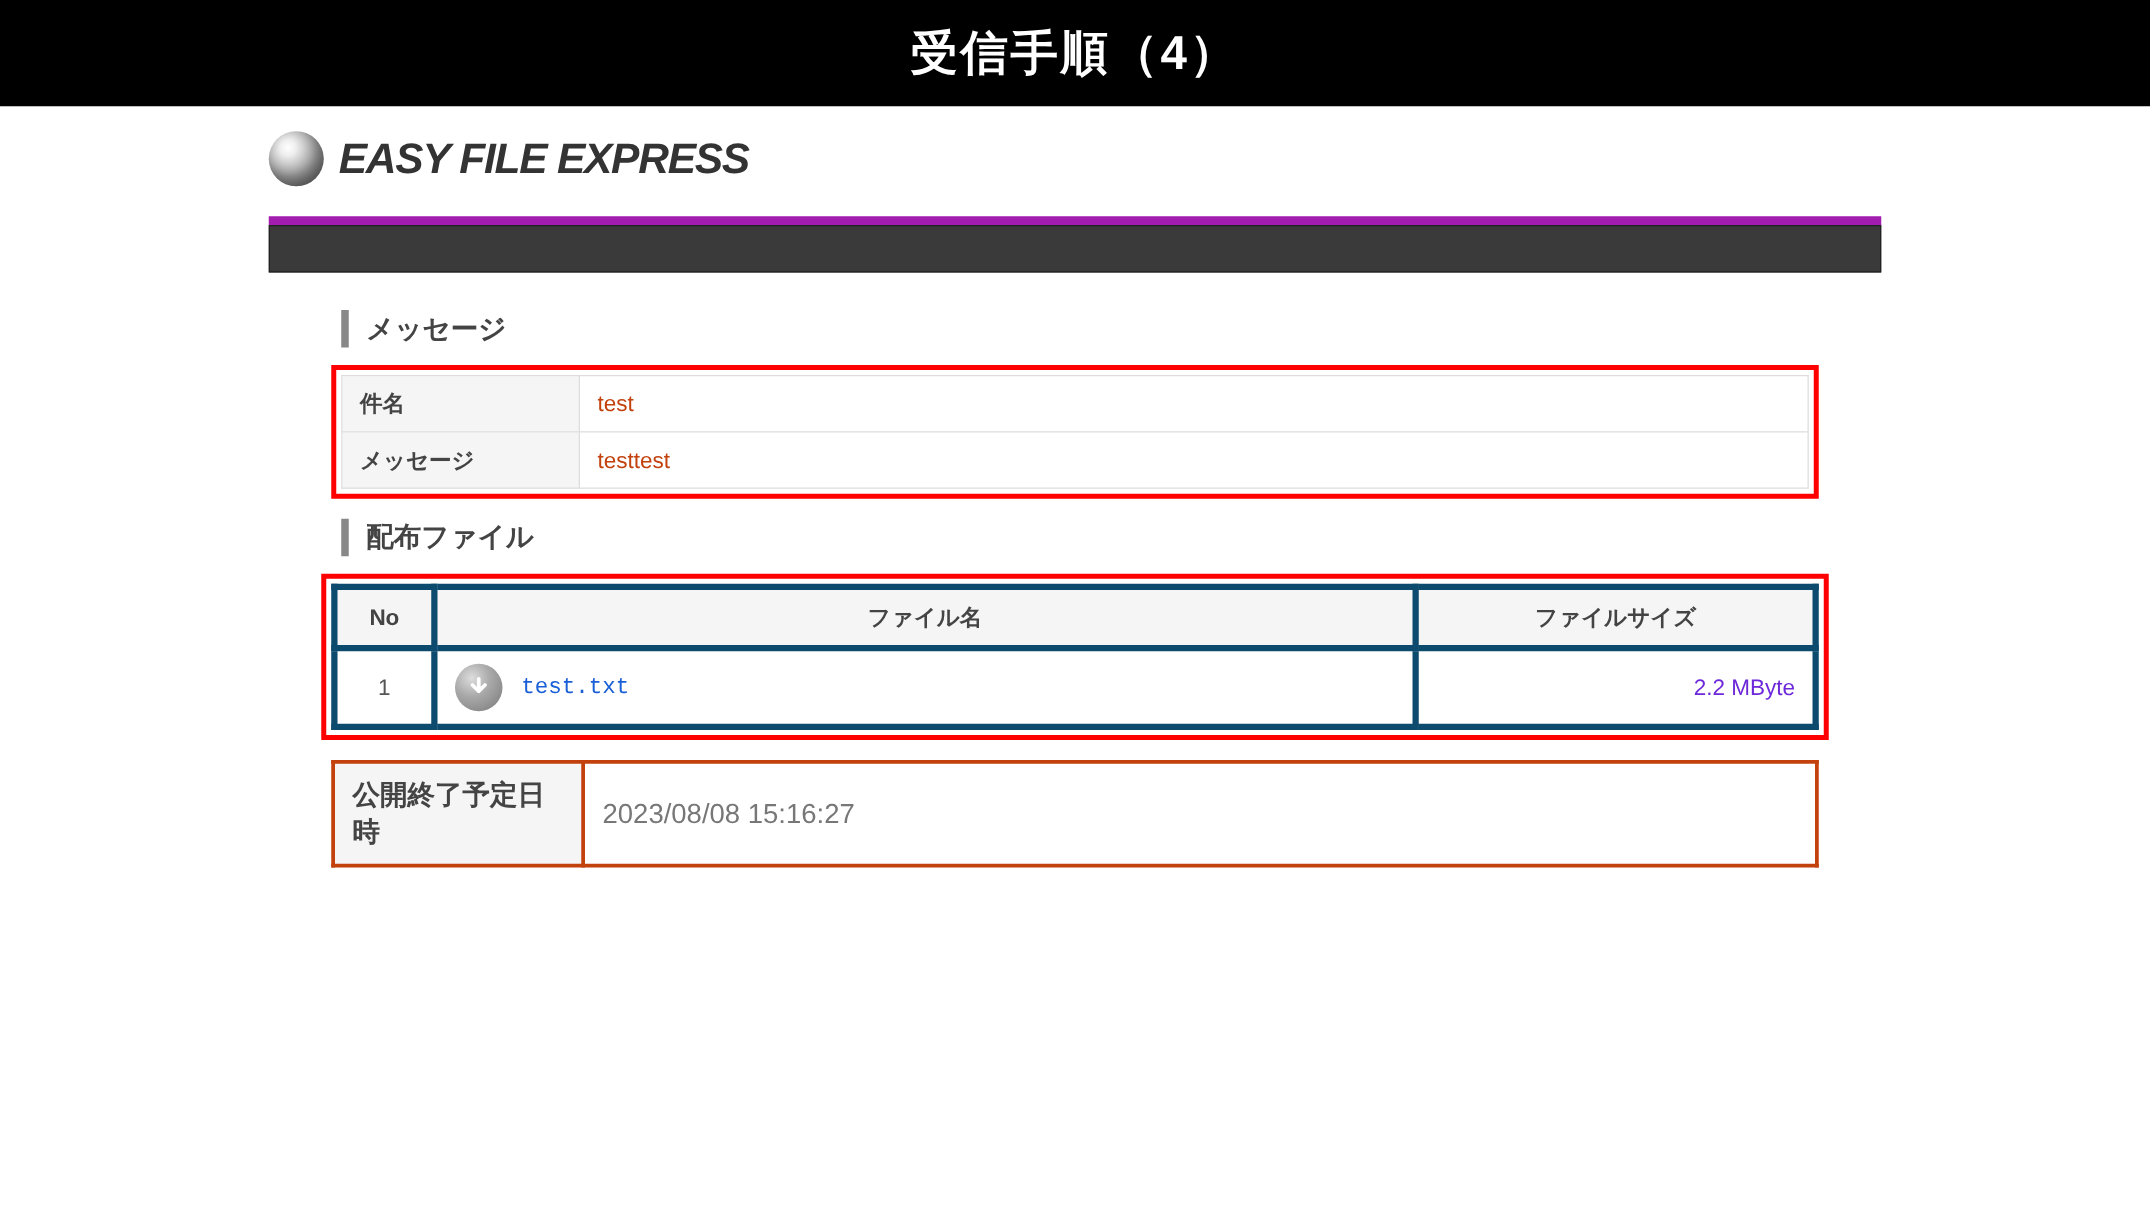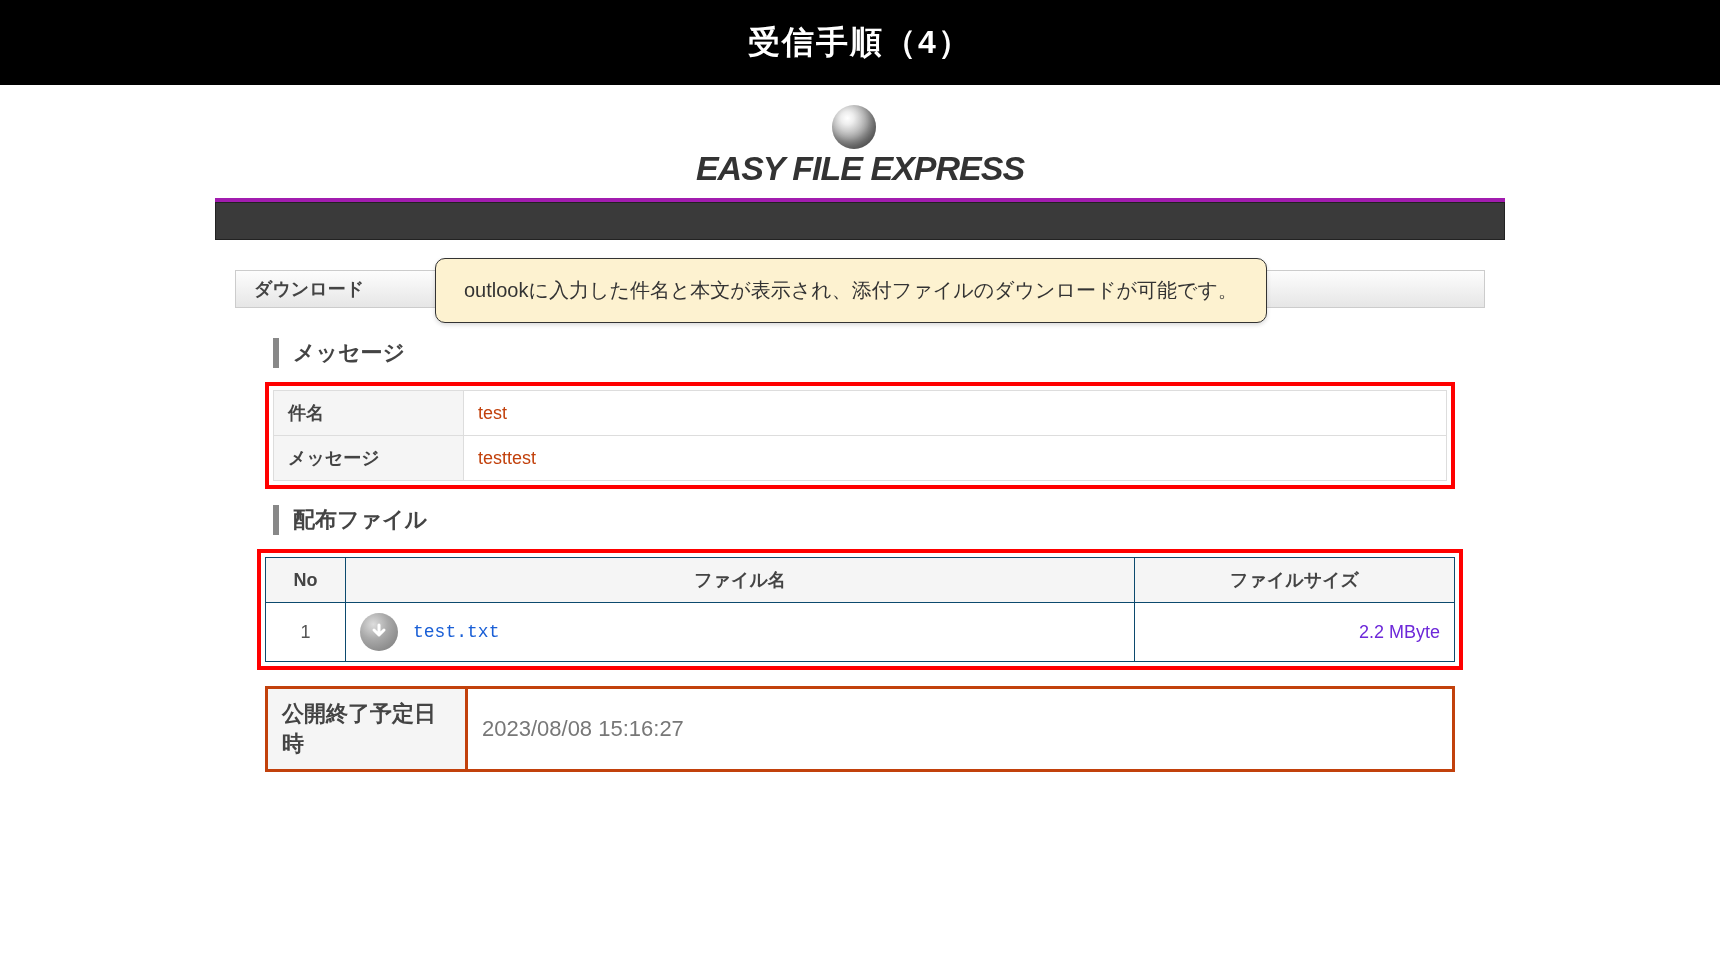--- a/index.html
+++ b/index.html
@@ -1,20 +1,20 @@
 <!DOCTYPE html>
 <html><head>
   <meta charset="utf-8">
   <style>
     * { box-sizing: border-box; margin: 0; padding: 0; }
     body { font-family: "Hiragino Kaku Gothic ProN", "Meiryo", sans-serif; background: #fff; }
     .slide-header { background: #000; height: 85px; display: flex; align-items: center; justify-content: center; }
-    .slide-header h1 { color: #fff; font-size: 32px; font-weight: bold; letter-spacing: 2px; }
+    .slide-header h1 { color: #fff; font-size: 38px; font-weight: bold; letter-spacing: 2px; }
     .page { max-width: 1290px; margin: 0 auto; padding: 0; }
-    .logo-row { display: flex; align-items: center; padding: 20px 0 10px 0; border-bottom: 4px solid #a21caf; flex-direction: column; }
+    .logo-row { display: flex; align-items: center; padding: 20px 0 24px 0; border-bottom: 7px solid #a21caf; }
     .logo-ball {
       width: 44px; height: 44px; border-radius: 50%;
       background: radial-gradient(circle at 35% 30%, #fff 0%, #eee 15%, #999 55%, #555 100%);
       box-shadow: inset -4px -6px 10px rgba(0,0,0,0.3);
       margin-right: 12px;
     }
     .logo-text { font-family: "Arial Black", sans-serif; font-style: italic; font-size: 34px; font-weight: 900; color: #333; letter-spacing: -1px; }
     .dark-bar { background: #3a3a3a; height: 38px; margin: 0 0 30px 0; border: 1px solid #222; }
     .tab-row { position: relative; margin: 0 20px 30px 20px; }
     .tab-bar {
@@ -28,21 +28,21 @@
       padding: 18px 28px; font-size: 20px; color: #333;
       box-shadow: 0 2px 4px rgba(0,0,0,0.15);
     }
     .section { margin: 0 50px 16px 50px; }
     .section-title { border-left: 6px solid #888; padding-left: 14px; font-size: 22px; font-weight: bold; color: #444; margin: 0 0 18px 8px; }
     .info-table { width: 100%; border-collapse: collapse; }
     .info-table th, .info-table td { border: 1px solid #ddd; padding: 10px 14px; font-size: 18px; text-align: left; }
     .info-table th { background: #f5f5f5; color: #444; font-weight: bold; width: 190px; }
     .info-table td { color: #c2410c; }
     .file-table { width: 100%; border-collapse: collapse; }
-    .file-table th, .file-table td { border: 1px solid #0c4a6e; padding: 10px 14px; font-size: 18px; }
+    .file-table th, .file-table td { border: 5px solid #0c4a6e; padding: 10px 14px; font-size: 18px; }
     .file-table th { background: #f5f5f5; color: #444; font-weight: bold; text-align: center; }
     .col-no { width: 80px; text-align: center; }
     .col-name { text-align: left; }
     .col-size { width: 320px; text-align: right; }
     .file-table td.col-no { text-align: center; color: #555; }
     .file-table td.col-name { text-align: left; }
     .file-table td.col-size { text-align: right; color: #6d28d9; }
     .file-link { color: #1a5fd6; text-decoration: none; font-size: 18px; vertical-align: middle; font-family: Liberation Mono, monospace; }
     .dl-icon {
       display: inline-block; width: 38px; height: 38px; border-radius: 50%;
@@ -66,26 +66,20 @@
 
 <div class="page">
 
   <div class="logo-row">
     <div class="logo-ball"></div>
     <div class="logo-text">EASY FILE EXPRESS</div>
   </div>
 
   <div class="dark-bar"></div>
 
-  <div class="tab-row">
-    <div class="tab-bar">
-      <div class="tab-label">ダウンロード</div>
-    </div>
-    <div class="callout">outlookに入力した件名と本文が表示され、添付ファイルのダウンロードが可能です。</div>
-  </div>
 
   <div class="section">
     <div class="section-title">メッセージ</div>
     <div class="highlight-box">
       <table class="info-table">
         <tbody>
             <tr>
           <th>件名</th>
           <td>test</td>
         </tr>

